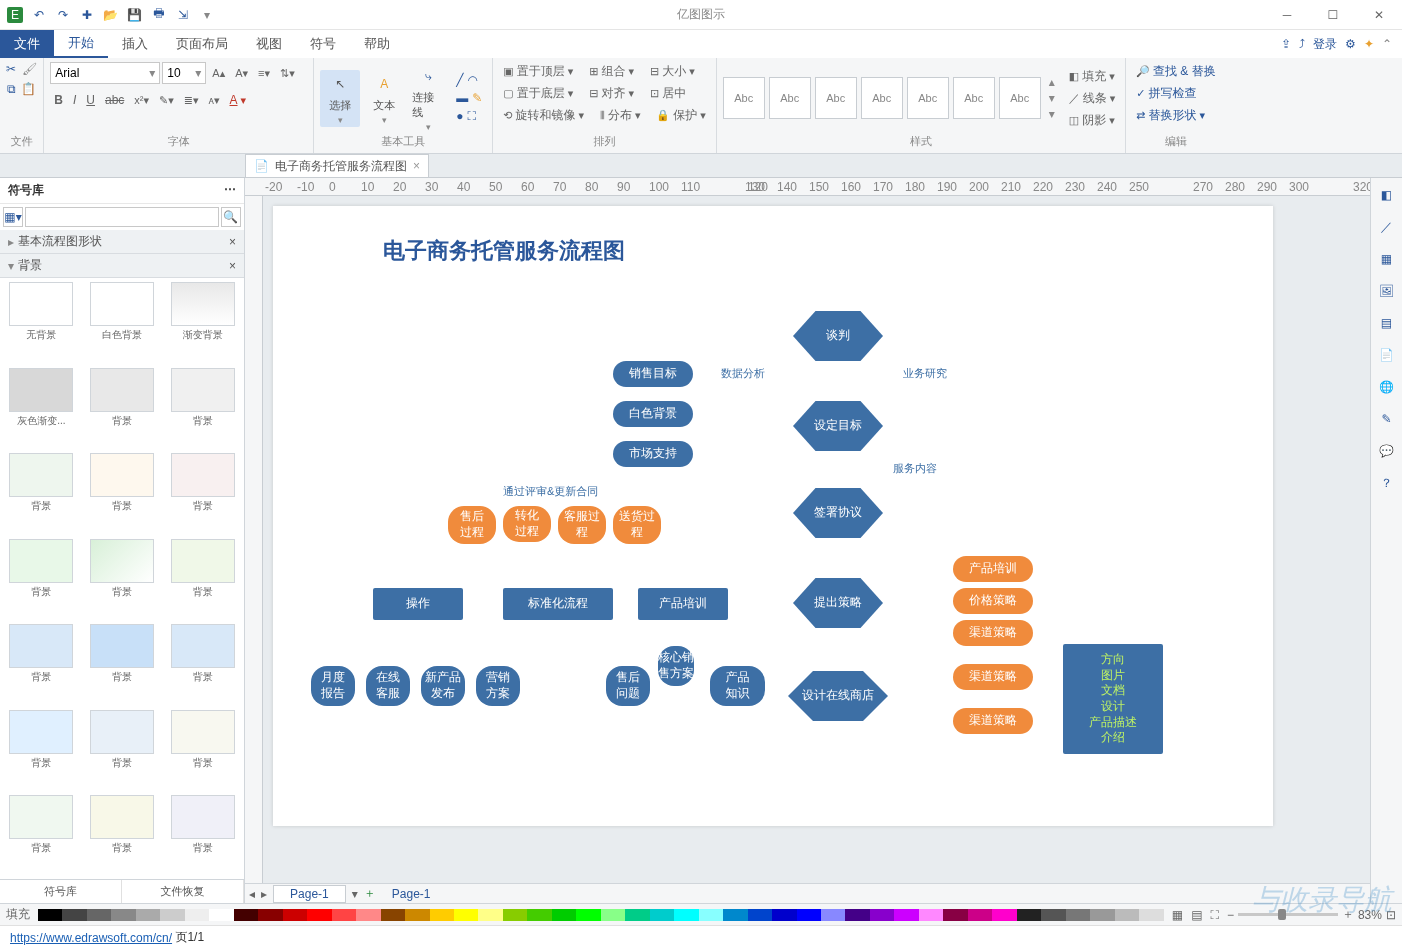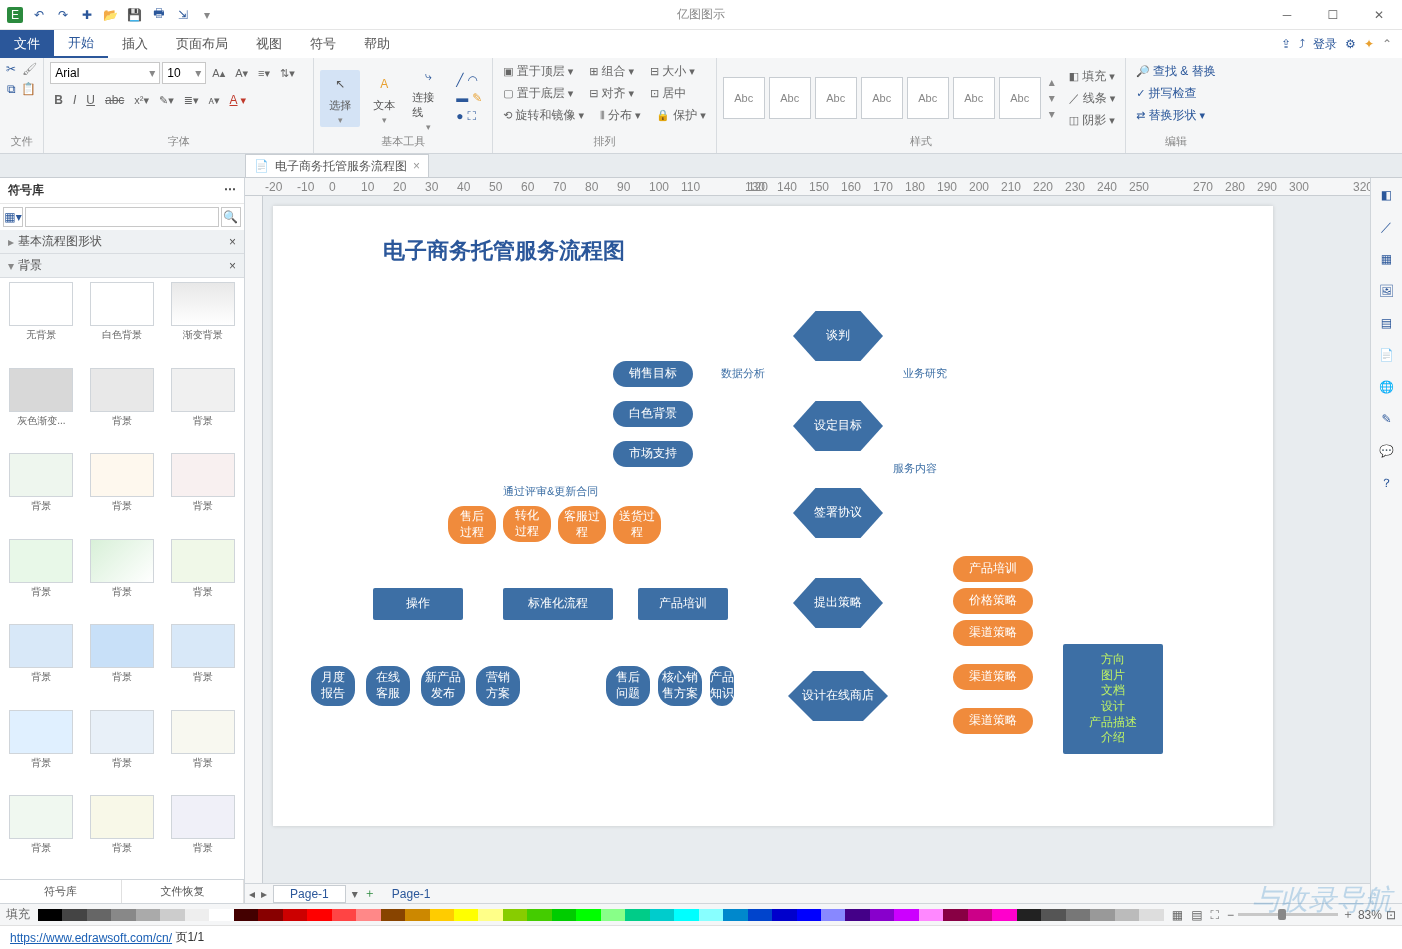--- a/index.html
+++ b/index.html
@@ -536,23 +536,23 @@
 报告</div>
         <div class="shape rrect" style="left:93px;top:460px;width:44px;height:40px;white-space:pre">在线
 客服</div>
         <div class="shape rrect" style="left:148px;top:460px;width:44px;height:40px;white-space:pre">新产品
 发布</div>
         <div class="shape rrect" style="left:203px;top:460px;width:44px;height:40px;white-space:pre">营销
 方案</div>
 
         <div class="shape rrect" style="left:333px;top:460px;width:44px;height:40px;white-space:pre">售后
 问题</div>
-        <div class="shape rrect" style="left:385px;top:460px;width:44px;height:40px;white-space:pre">核心销
+        <div class="shape rrect" style="left:385px;top:440px;width:36px;height:40px;white-space:pre">核心销
 售方案</div>
-        <div class="shape rrect" style="left:437px;top:460px;width:24px;height:40px;white-space:pre">产品
+        <div class="shape rrect" style="left:437px;top:460px;width:55px;height:40px;white-space:pre">产品
 知识</div>
 
         <div class="shape rrect-o" style="left:680px;top:350px;width:80px;height:26px">产品培训</div>
         <div class="shape rrect-o" style="left:680px;top:382px;width:80px;height:26px">价格策略</div>
         <div class="shape rrect-o" style="left:680px;top:414px;width:80px;height:26px">渠道策略</div>
         <div class="shape rrect-o" style="left:680px;top:458px;width:80px;height:26px">渠道策略</div>
         <div class="shape rrect-o" style="left:680px;top:502px;width:80px;height:26px">渠道策略</div>
 
         <div class="shape bigbox" style="left:790px;top:438px;width:100px;height:110px">
           <div>方向</div>

